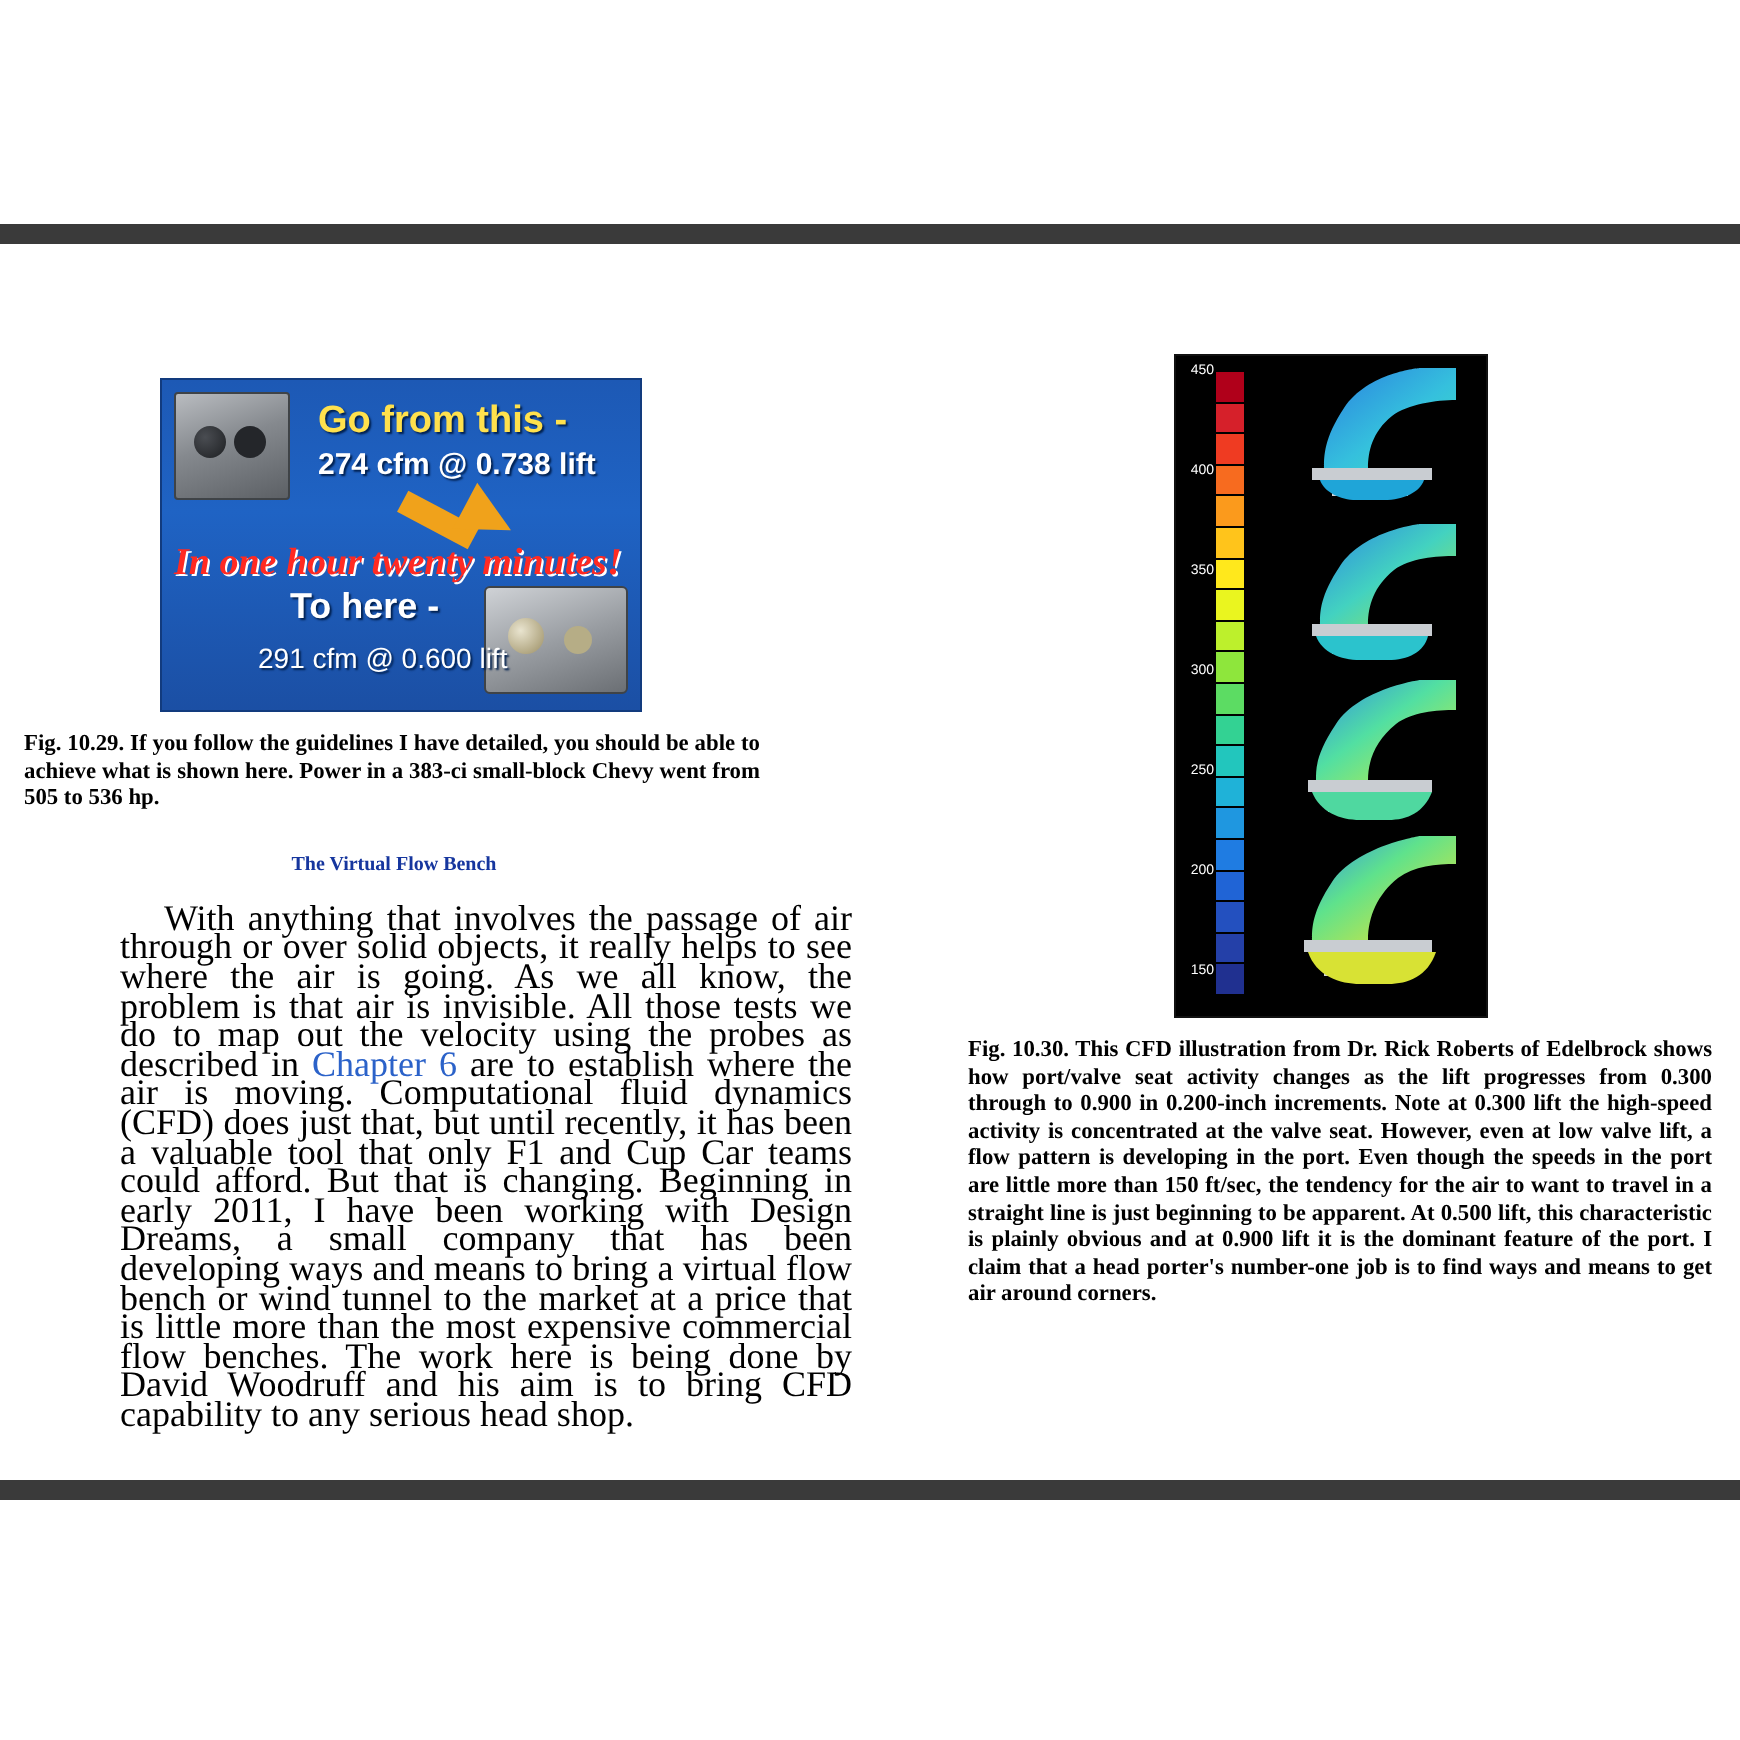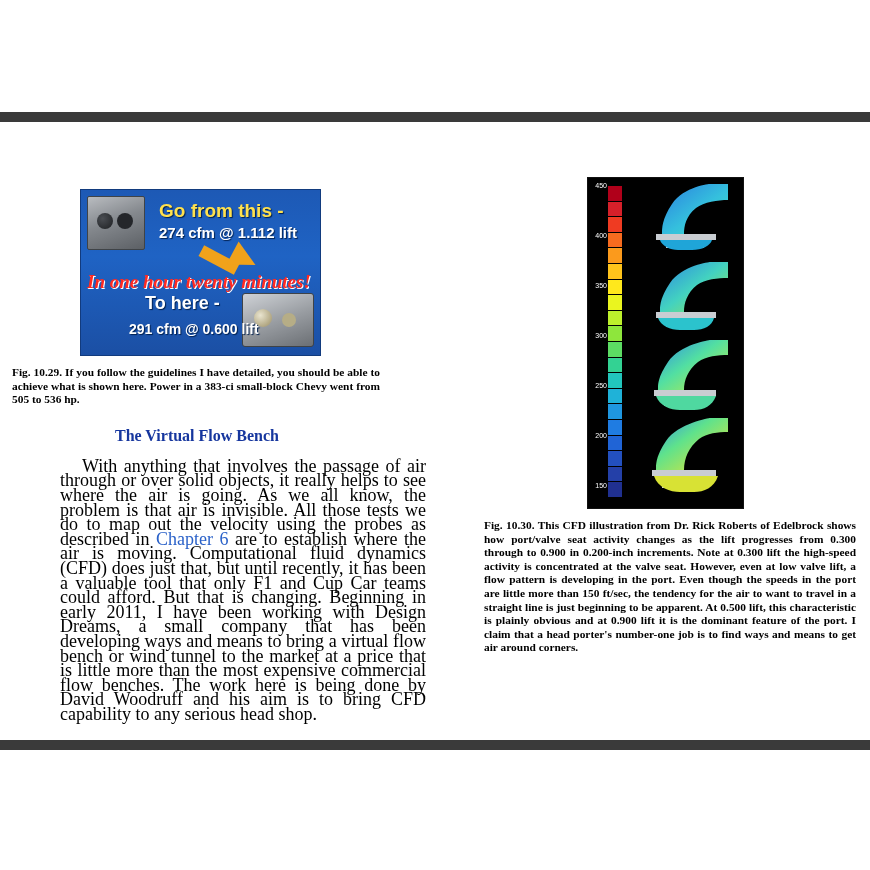--- a/index.html
+++ b/index.html
@@ -154,21 +154,21 @@
     font-weight: bold;
     font-size: 18px;
     text-shadow: 1px 1px 1px #00204f;
   }
   .fig1029 .t-cfm2 {
     position: absolute;
     left: 48px;
     top: 131px;
     color: #ffffff;
     font-family: "Liberation Sans", sans-serif;
-    font-weight: bold;
+    font-weight: normal;
     font-size: 14px;
     text-shadow: 1px 1px 1px #00204f;
   }
 
   .caption {
     font-family: "Liberation Serif", serif;
     font-weight: bold;
     font-size: 11.4px;
     line-height: 13.6px;
     color: #000000;
@@ -178,21 +178,21 @@
     margin-top: 10px;
     width: 368px;
   }
 
   .section-head {
     margin-top: 20px;
     text-align: center;
     color: #16369e;
     font-family: "Liberation Serif", serif;
     font-weight: bold;
-    font-size: 16px;
+    font-size: 10px;
   }
 
   .body-text {
     margin-top: 14px;
     width: 366px;
     font-family: "Liberation Serif", serif;
     font-size: 18px;
     line-height: 14.6px;
     color: #000000;
     text-align: justify;
@@ -277,21 +277,21 @@
   <div class="page-body">
 
     <div class="col-left">
 
       <div class="fig1029">
         <div class="headpic"></div>
         <div class="headpic2"></div>
         <div class="arrowtail"></div>
         <div class="arrow"></div>
         <div class="t-gofrom">Go from this -</div>
-        <div class="t-cfm1">274 cfm @ 1.112 lift</div>
+        <div class="t-cfm1">274 cfm @ 0.738 lift</div>
         <div class="t-onehour">In one hour twenty minutes!</div>
         <div class="t-tothis">To here -</div>
         <div class="t-cfm2">291 cfm @ 0.600 lift</div>
       </div>
 
       <div class="caption cap-1029">Fig. 10.29. If you follow the guidelines I have detailed, you should be able to achieve what is shown here. Power in a 383-ci small-block Chevy went from 505 to 536 hp.</div>
 
       <div class="section-head">The Virtual Flow Bench</div>
 
       <div class="body-text"><span>With anything that involves the passage of air through or over solid objects, it really helps to see where the air is going. As we all know, the problem is that air is invisible. All those tests we do to map out the velocity using the probes as described in </span><span class="xref">Chapter 6</span><span> are to establish where the air is moving. Computational fluid dynamics (CFD) does just that, but until recently, it has been a valuable tool that only F1 and Cup Car teams could afford. But that is changing. Beginning in early 2011, I have been working with Design Dreams, a small company that has been developing ways and means to bring a virtual flow bench or wind tunnel to the market at a price that is little more than the most expensive commercial flow benches. The work here is being done by David Woodruff and his aim is to bring CFD capability to any serious head shop.</span></div>

